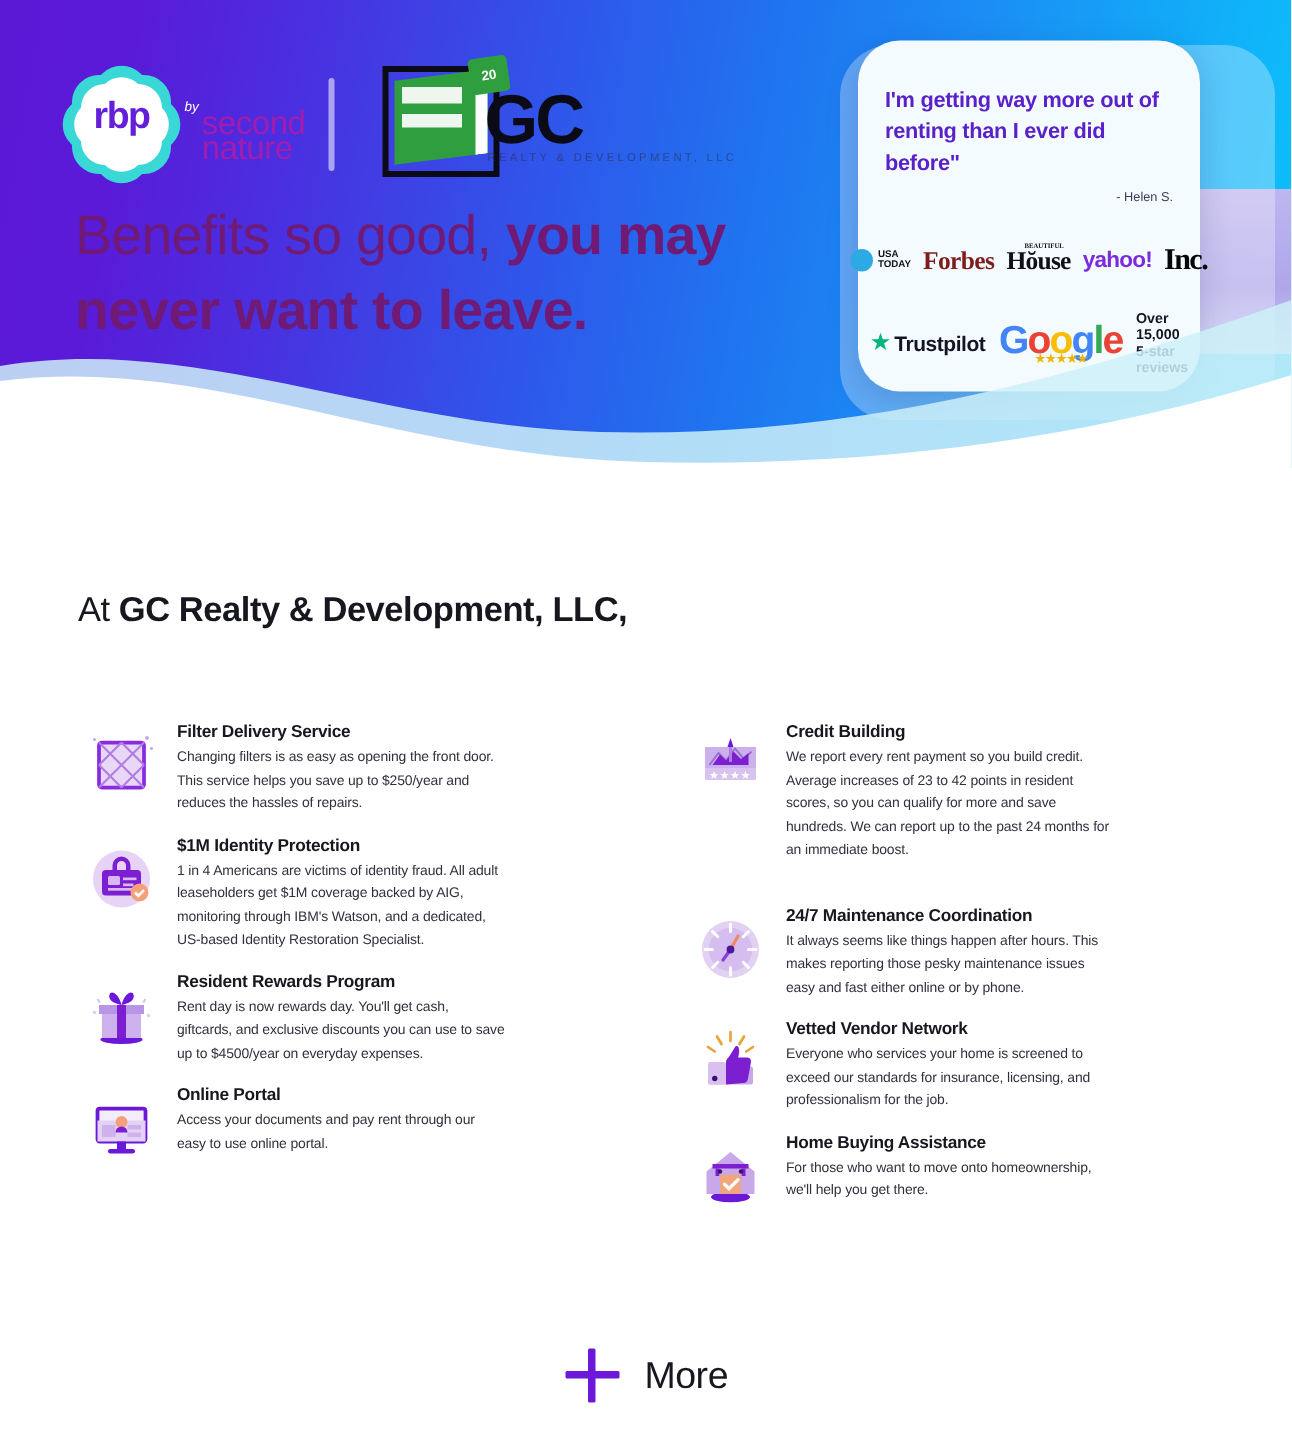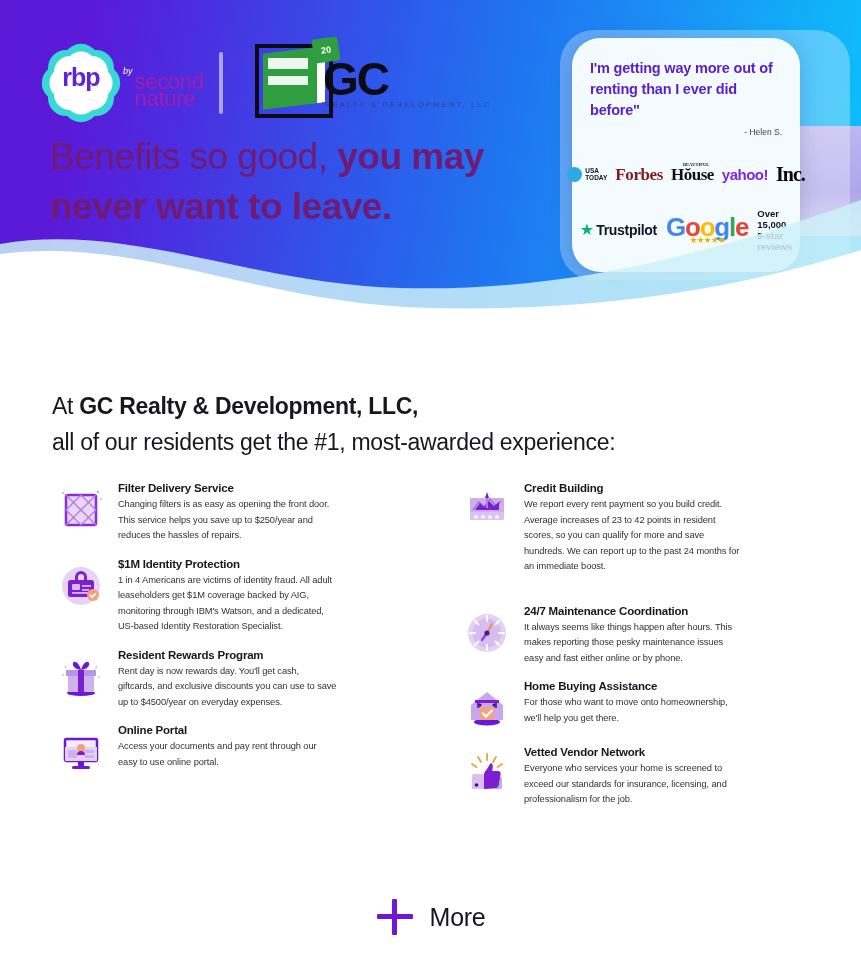--- a/index.html
+++ b/index.html
@@ -106,22 +106,22 @@
     color: #701a75; font-size: 37px; line-height: 50px; letter-spacing: -.5px;
   }
   .headline b { font-weight: bold; }
 
   
   .card-shadow {
     position: absolute; left: 560px; top: 30px; width: 290px; height: 250px;
     background: rgba(255,255,255,.30); border-radius: 34px;
   }
   .card {
-    position: absolute; left: 572px; top: 38px; width: 228px; height: 234px;
-    background: #f3fbff; border-radius: 28px; padding: 20px 18px;
+    position: absolute; left: 572px; top: 27px; width: 228px; height: 234px;
+    background: #f3fbff; border-radius: 28px; padding: 30px 18px;
     box-shadow: 0 6px 22px rgba(20,20,80,.18);
   }
   .quote {
     color: #5b21c9; font-size: 14.5px; font-weight: bold; line-height: 21px; letter-spacing: -.2px;
   }
   .quote-attr { text-align: right; color: #3b3b55; font-size: 8.5px; margin-top: 6px; }
 
   .press-row {
     display: flex; align-items: center; gap: 8px; margin-top: 26px; justify-content: center;
   }
@@ -251,21 +251,20 @@
     </div>
 
     <svg class="hero-wave" viewBox="0 0 861 120" preserveAspectRatio="none">
       <path d="M0,52 C130,30 250,92 400,96 C560,100 700,66 861,8 L861,120 L0,120 Z" fill="#cdf0f8" opacity=".85"></path>
       <path d="M0,62 C140,44 260,112 430,116 C600,120 740,96 861,58 L861,120 L0,120 Z" fill="#ffffff"></path>
     </svg>
   </div>
 
   <div class="section-title">
     <span>At </span><b>GC Realty &amp; Development, LLC,</b><br>
-    <span>all of our residents get the #1, most-awarded experience:</span>
   </div>
 
   <div class="cols">
 
     <div class="col">
 
       <div class="benefit">
         <div class="b-icon">
           <svg width="48" height="48" viewBox="0 0 48 48">
             <rect x="9" y="9" width="30" height="30" rx="2" fill="#e8d7f7" stroke="#8a2be2" stroke-width="2.5"></rect>
@@ -380,57 +379,57 @@
             <path d="M24 24 L19 31" stroke="#8a3fd6" stroke-width="2.2" stroke-linecap="round"></path>
             <circle cx="24" cy="24" r="2.6" fill="#4a1a9e"></circle>
           </svg>
         </div>
         <div class="b-text">
           <div class="b-title">24/7 Maintenance Coordination</div>
           <div class="b-desc">It always seems like things happen after hours. This makes reporting those pesky maintenance issues easy and fast either online or by phone.</div>
         </div>
       </div>
 
+      <div class="benefit" style="margin-top:14px">
+        <div class="b-icon">
+          <svg width="48" height="48" viewBox="0 0 48 48">
+            <g stroke="#e8a33d" stroke-width="1.8" stroke-linecap="round">
+              <path d="M24 4v6M15 7l3 5M33 7l-3 5M9 14l4.5 3M39 14l-4.5 3"></path>
+            </g>
+            <rect x="9" y="27" width="30" height="12" rx="1.5" fill="#c9a8ea"></rect>
+            <rect x="9" y="24" width="12" height="15" rx="1.5" fill="#d9c0f0"></rect>
+            <path d="M21 39V24c0-2 2-3 3-5l3-5c.5-1 2-1 2.5.5.6 2 .2 5-.5 6.5h6c2 0 3 1.5 2.6 3.3l-2 11c-.3 1.6-1.4 2.7-3 2.7z" fill="#7b1fd1"></path>
+            <circle cx="13.5" cy="35" r="1.8" fill="#3b1070"></circle>
+          </svg>
+        </div>
+        <div class="b-text">
+          <div class="b-title">Vetted Vendor Network</div>
+          <div class="b-desc">Everyone who services your home is screened to exceed our standards for insurance, licensing, and professionalism for the job.</div>
+        </div>
+      </div>
+
       <div class="benefit" style="margin-top:10px">
         <div class="b-icon">
           <svg width="48" height="48" viewBox="0 0 48 48">
             <ellipse cx="24" cy="38" rx="13" ry="3.5" fill="#6b18d9"></ellipse>
             <path d="M24 8 L40 21 L40 36 L8 36 L8 21 Z" fill="#c9a8ea"></path>
             <rect x="12" y="16" width="24" height="3" fill="#7b1fd1"></rect>
             <rect x="14" y="19" width="2.5" height="5" fill="#7b1fd1"></rect>
             <rect x="31.5" y="19" width="2.5" height="5" fill="#7b1fd1"></rect>
             <circle cx="17" cy="21" r="1.5" fill="#3b1070"></circle>
             <circle cx="31" cy="21" r="1.5" fill="#3b1070"></circle>
             <rect x="17" y="23" width="14" height="13" rx="1.5" fill="#f2a57c"></rect>
             <path d="M20 29.5l3 3 6-6" stroke="#fff" stroke-width="2.2" fill="none" stroke-linecap="round"></path>
           </svg>
         </div>
         <div class="b-text">
           <div class="b-title">Home Buying Assistance</div>
           <div class="b-desc">For those who want to move onto homeownership, we'll help you get there.</div>
         </div>
       </div>
-
-      <div class="benefit" style="margin-top:14px">
-        <div class="b-icon">
-          <svg width="48" height="48" viewBox="0 0 48 48">
-            <g stroke="#e8a33d" stroke-width="1.8" stroke-linecap="round">
-              <path d="M24 4v6M15 7l3 5M33 7l-3 5M9 14l4.5 3M39 14l-4.5 3"></path>
-            </g>
-            <rect x="9" y="27" width="30" height="12" rx="1.5" fill="#c9a8ea"></rect>
-            <rect x="9" y="24" width="12" height="15" rx="1.5" fill="#d9c0f0"></rect>
-            <path d="M21 39V24c0-2 2-3 3-5l3-5c.5-1 2-1 2.5.5.6 2 .2 5-.5 6.5h6c2 0 3 1.5 2.6 3.3l-2 11c-.3 1.6-1.4 2.7-3 2.7z" fill="#7b1fd1"></path>
-            <circle cx="13.5" cy="35" r="1.8" fill="#3b1070"></circle>
-          </svg>
-        </div>
-        <div class="b-text">
-          <div class="b-title">Vetted Vendor Network</div>
-          <div class="b-desc">Everyone who services your home is screened to exceed our standards for insurance, licensing, and professionalism for the job.</div>
-        </div>
-      </div>
     </div>
   </div>
 
   <div class="more-row">
     <div class="plus-icon"></div>
     <div class="more-label">More</div>
   </div>
 
 </div>
 

